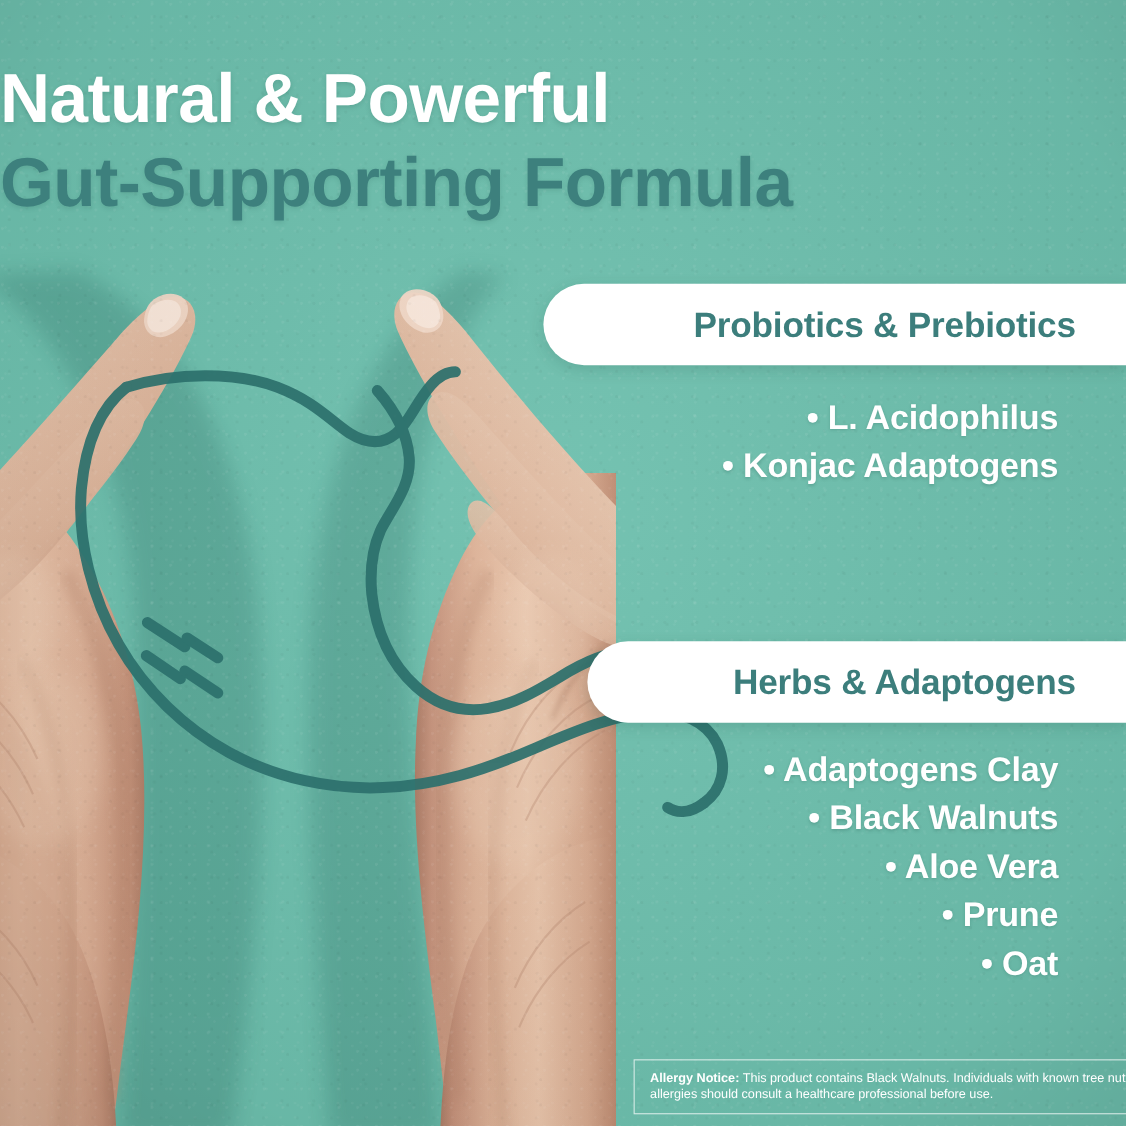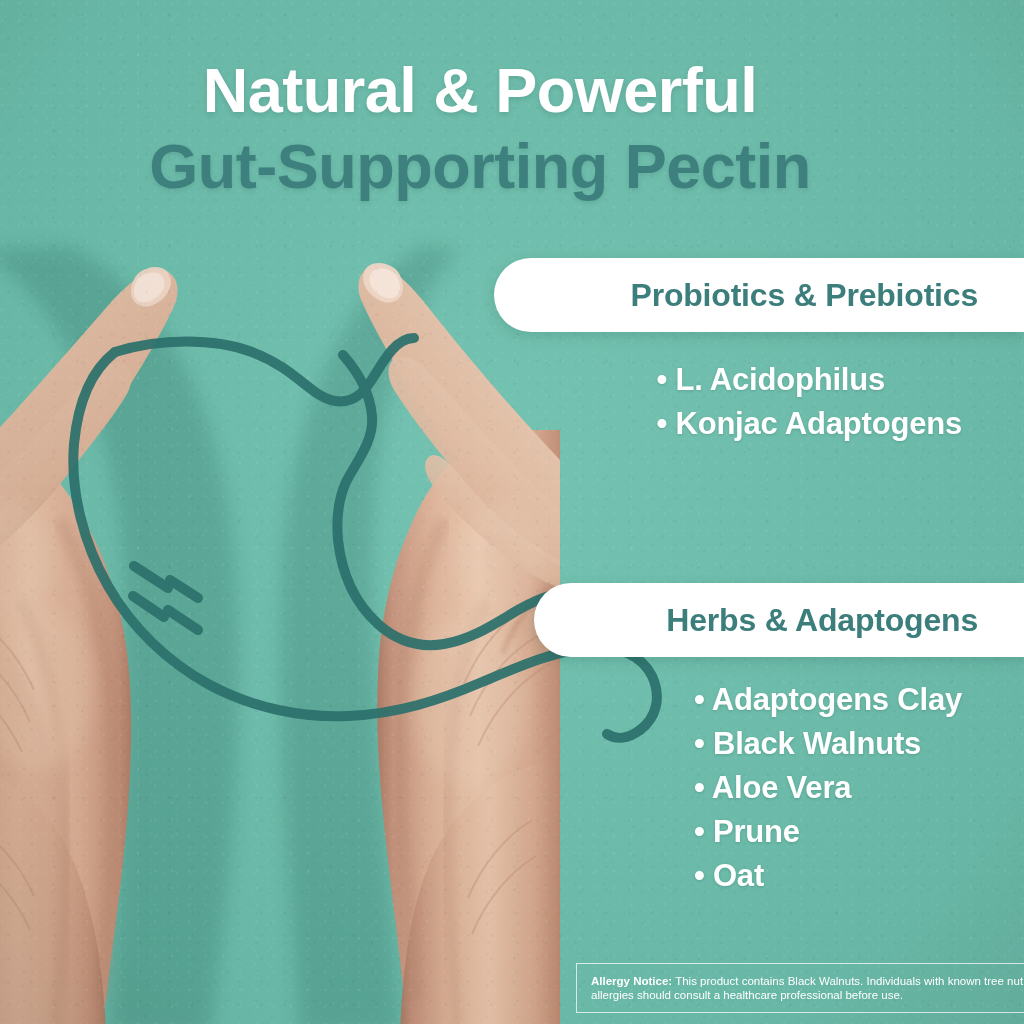--- a/index.html
+++ b/index.html
@@ -38,21 +38,21 @@
   }
 
   
   .hands{ position:absolute; inset:0; }
 
   
   .headline{
     position:absolute;
     left:0; right:8px;
     top:52px;
-    text-align:center;
+    text-align:left;
     padding-right:56px;
     z-index:6;
   }
   .hl-line1{
     display:block;
     font-size:63px;
     line-height:76px;
     font-weight:bold;
     color:#ffffff;
     letter-spacing:-.5px;
@@ -83,21 +83,21 @@
   }
   .pill span{
     font-size:32px; font-weight:bold; color:#3c7e7c; letter-spacing:-.2px;
     white-space:nowrap;
   }
   #pill-probiotics{ top:258px; left:494px; }
   #pill-herbs{ top:583px; left:534px; }
 
   
   .ing-list{
-    position:absolute; right:62px; z-index:6;
+    position:absolute; right:62px; text-align:right; z-index:6;
   }
   .ing-list li{
     list-style:none;
     color:#ffffff;
     font-size:31px;
     font-weight:bold;
     line-height:44px;
     letter-spacing:-.2px;
     white-space:nowrap;
     text-shadow:0 1px 3px rgba(20,70,62,.20);
@@ -310,21 +310,21 @@
         <path d="M 168 610 L 198 630"></path>
       </g>
     </svg>
   </div>
 
   <div class="grain"></div>
   <div class="vignette"></div>
 
   <div class="headline">
     <span class="hl-line1">Natural &amp; Powerful</span>
-    <span class="hl-line2">Gut-Supporting Pectin</span>
+    <span class="hl-line2">Gut-Supporting Formula</span>
   </div>
 
   <div class="pill" id="pill-probiotics">
     <span>Probiotics &amp; Prebiotics</span>
   </div>
 
   <ul class="ing-list" id="list-probiotics">
     <li>• L. Acidophilus</li>
     <li>• Konjac Adaptogens</li>
   </ul>

